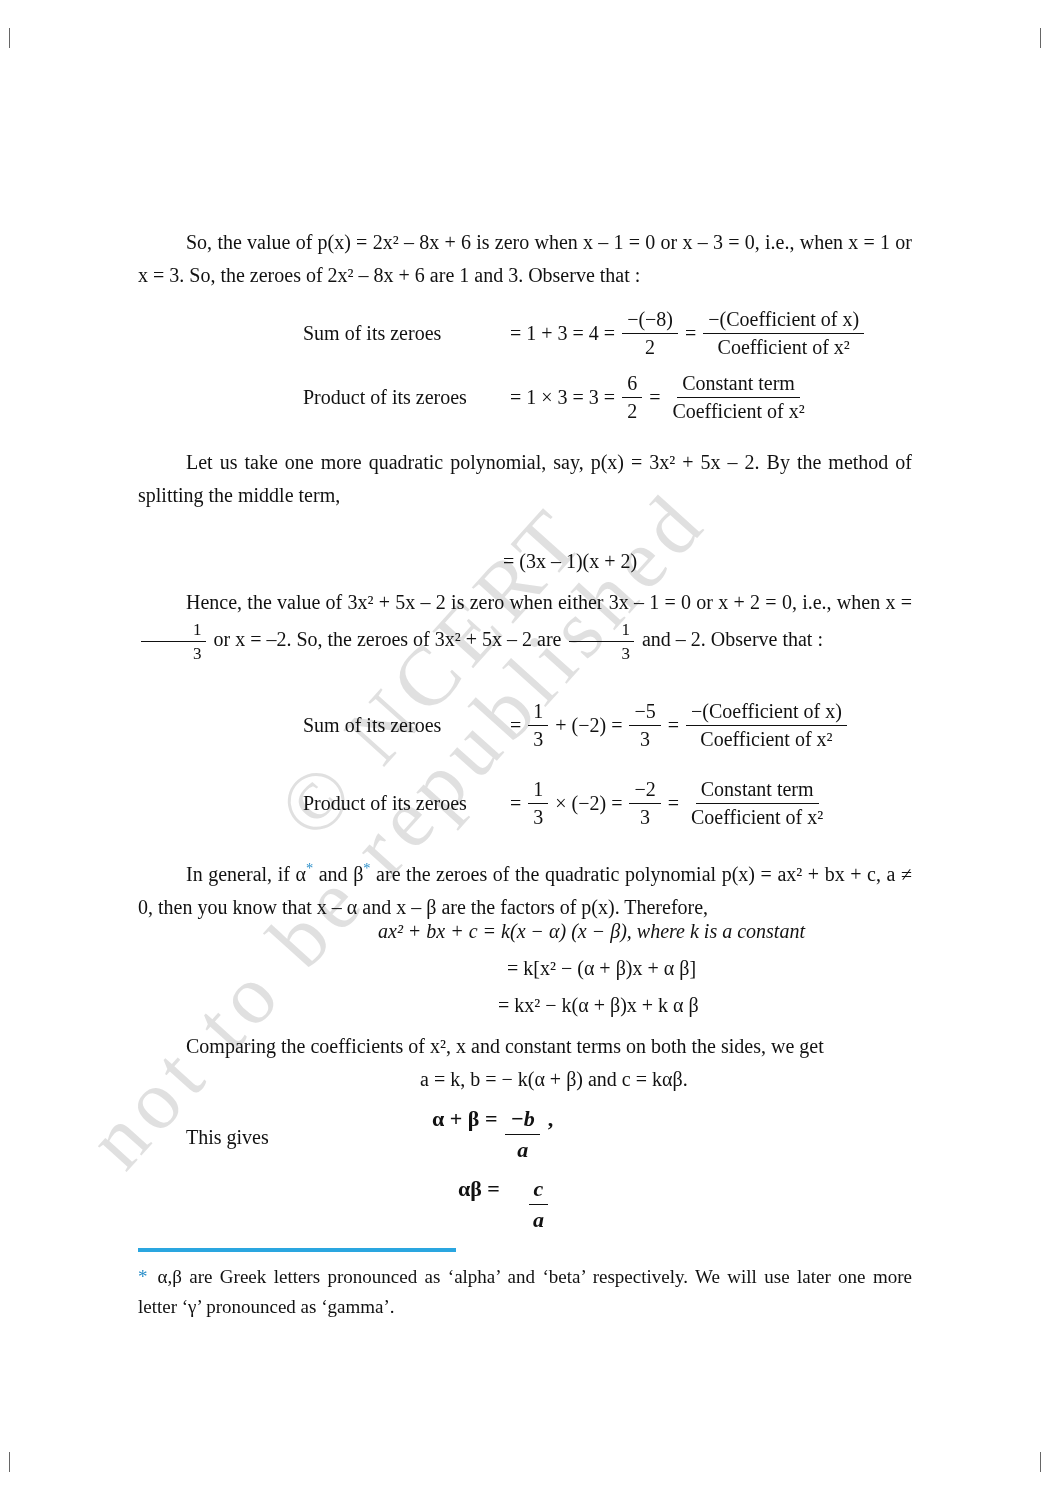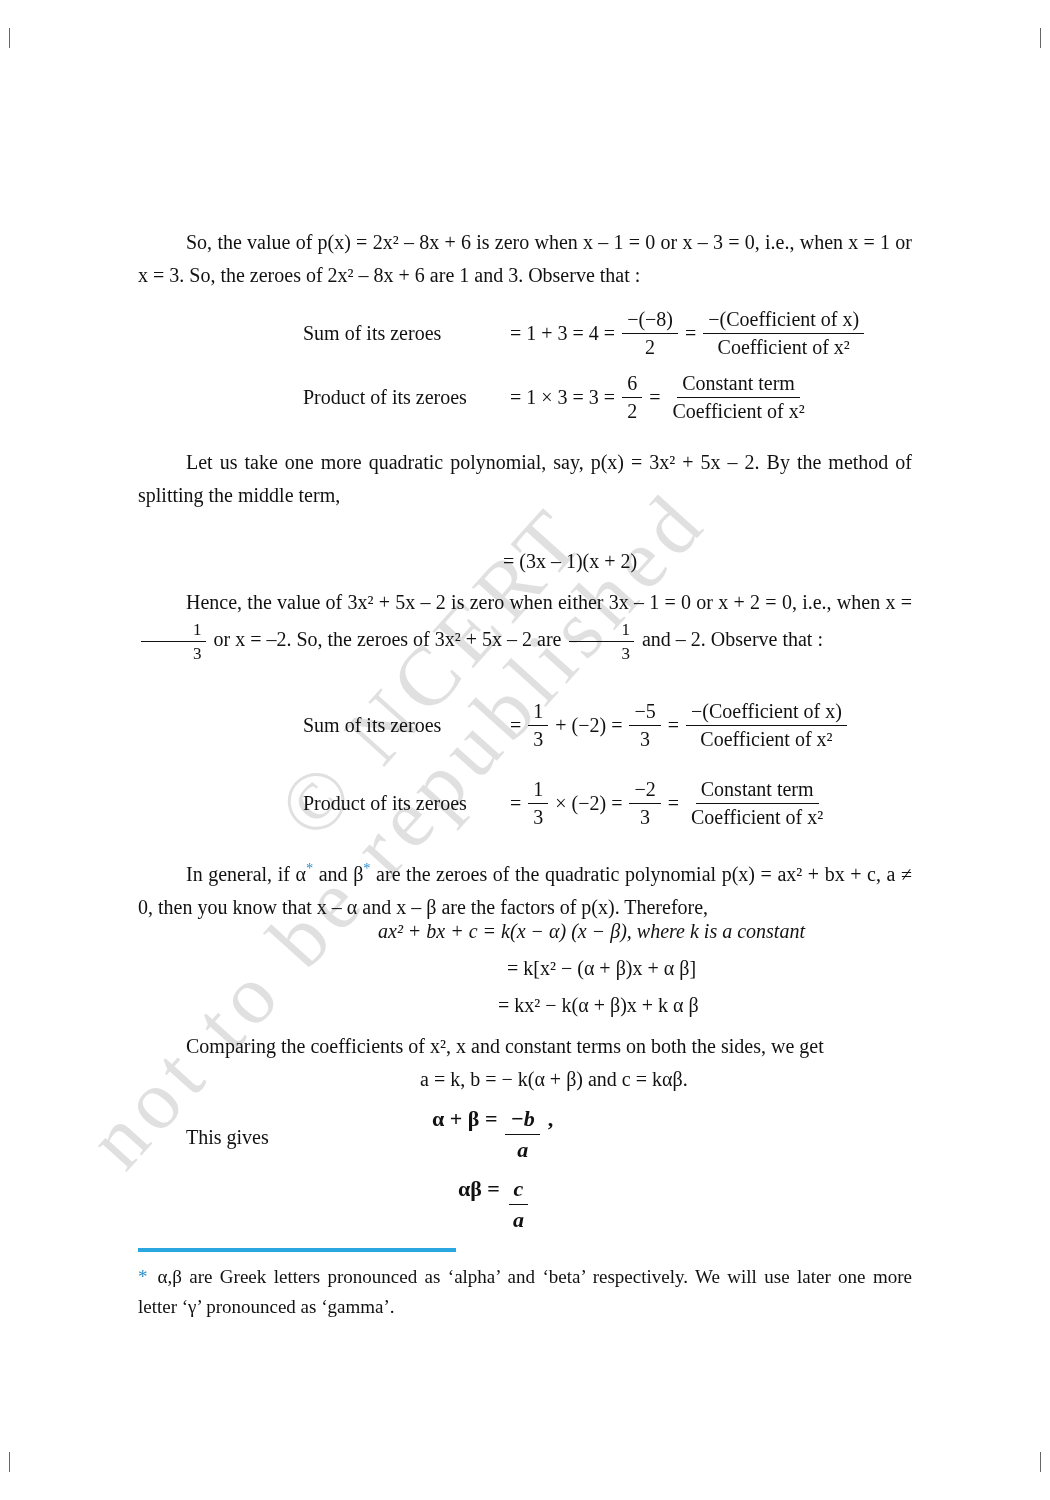--- a/index.html
+++ b/index.html
@@ -192,21 +192,21 @@
 
   <div class="mathline abs" style="top:1126px; left:186px;">This gives</div>
   <div class="gives-formula abs" style="top:1106px; left:432px;">
     <span>α + β =</span>
     <span class="frac">
       <span class="num">−b</span>
       <span class="den">a</span>
     </span>
     <span>,</span>
   </div>
-  <div class="gives-formula abs" style="top:1176px; left:458px;">
+  <div class="gives-formula abs" style="top:1176px; left:458px;gap:20px;">
     <span>αβ =</span>
     <span class="frac">
       <span class="num">c</span>
       <span class="den">a</span>
     </span>
   </div>
 
   <div class="footrule abs"></div>
   <div class="footnote abs">
     <span class="fstar">*</span><span>α,β  are Greek letters pronounced as ‘alpha’ and ‘beta’ respectively. We will use later one more letter ‘γ’ pronounced as ‘gamma’.</span>

